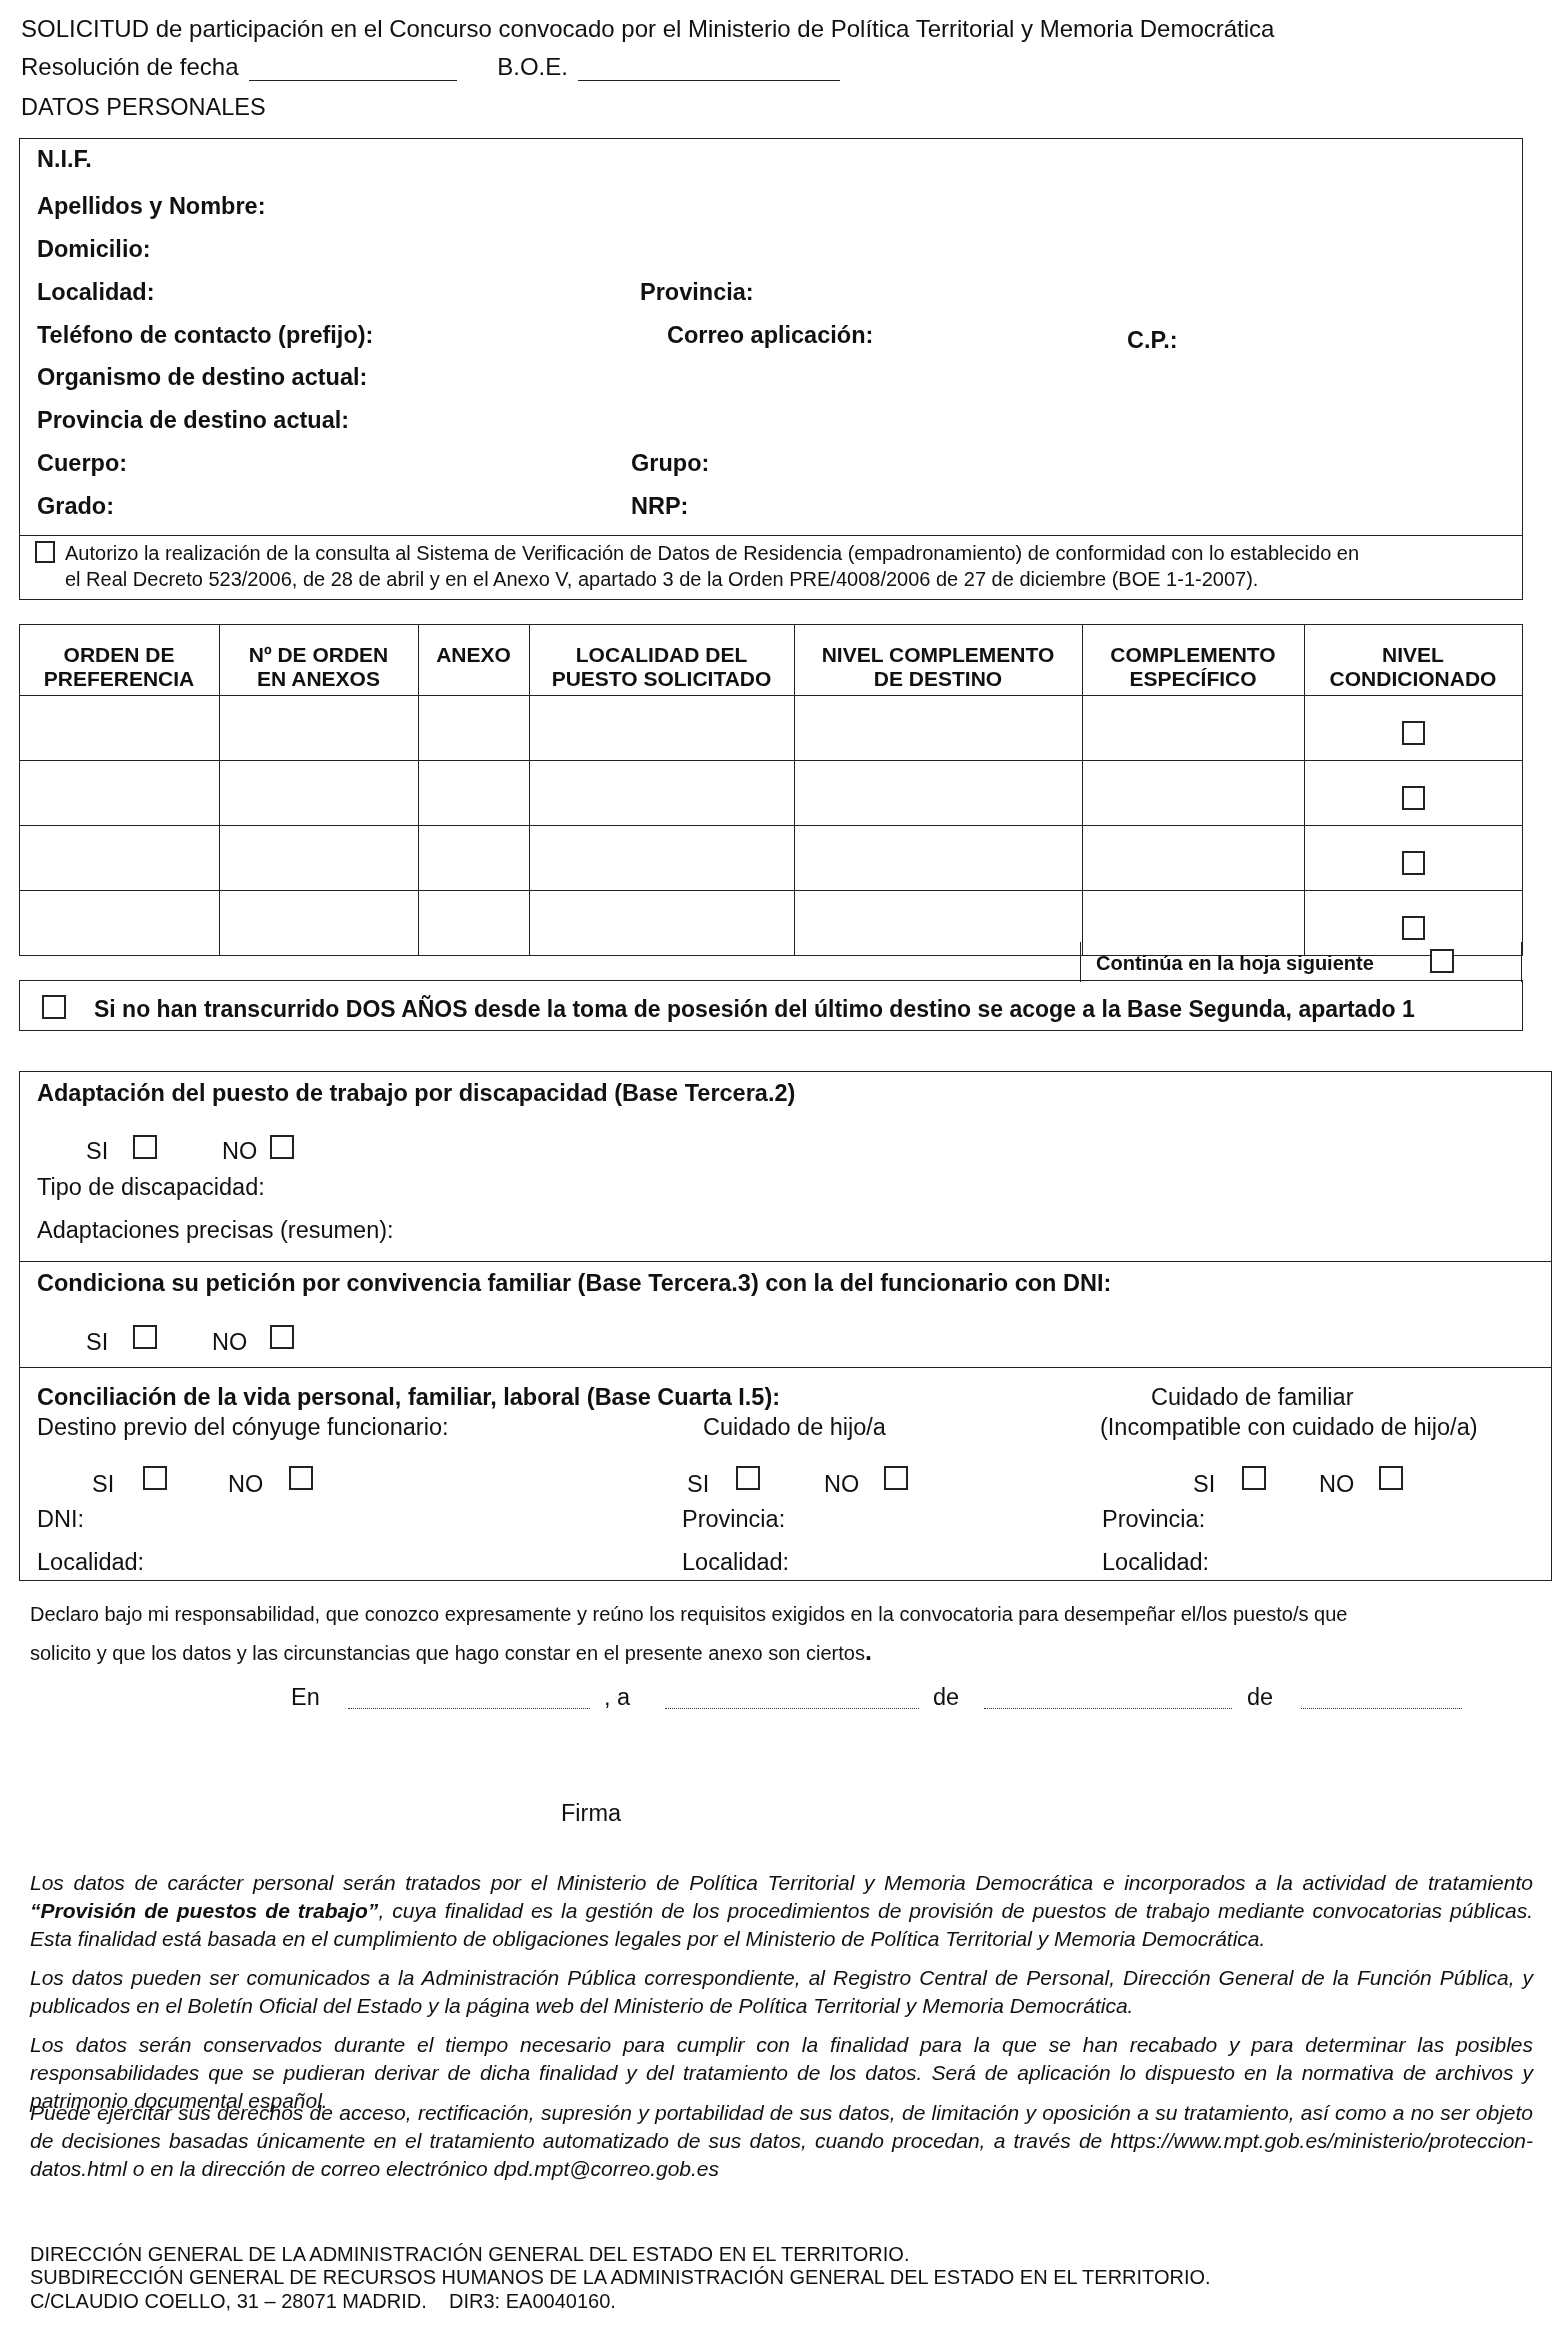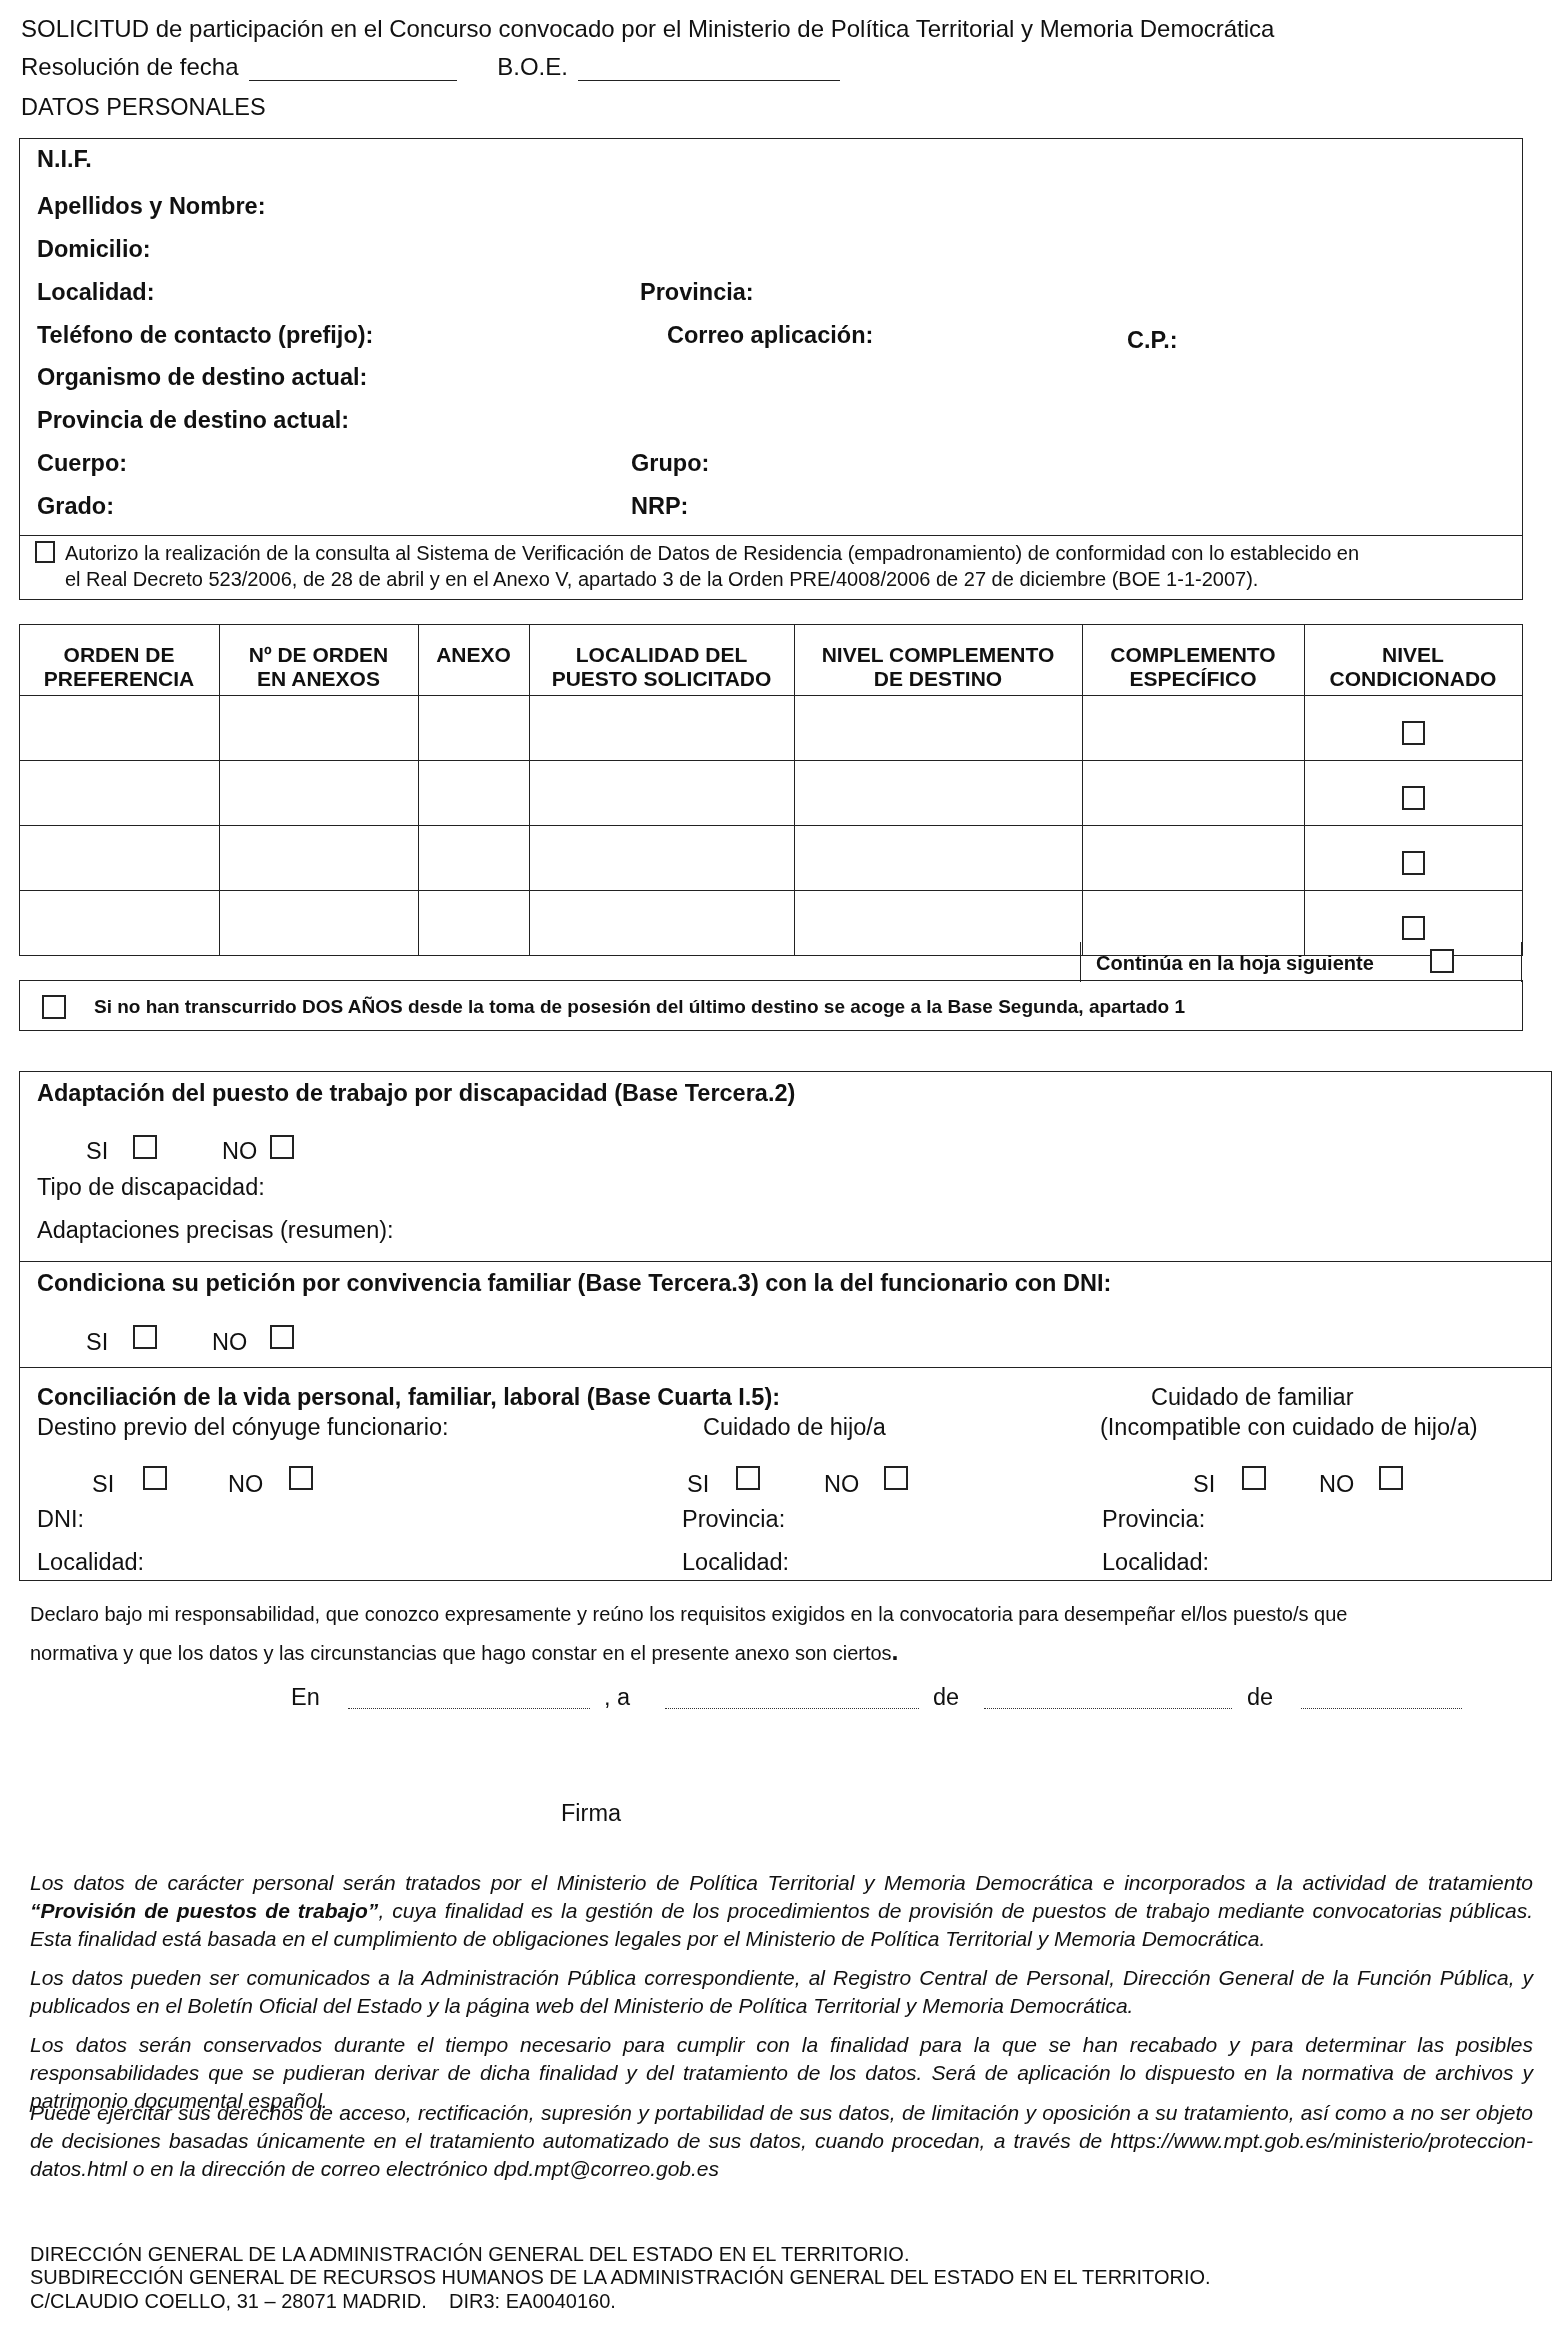--- a/index.html
+++ b/index.html
@@ -125,21 +125,21 @@
 </table>
 
 <div class="vline" style="left:1080px;top:942px;height:40px;"></div>
 <div class="vline" style="left:1521px;top:942px;height:40px;"></div>
 <div class="hline" style="left:18.5px;top:980px;width:1504px;"></div>
 <div class="abs" style="left:1096px;top:952px;font-size:20px;font-weight:bold;">Continúa en la hoja siguiente</div>
 <div class="cb" style="left:1430px;top:949px;"></div>
 
 <div class="box" style="left:18.5px;top:980px;width:1504px;height:51px;"></div>
 <div class="cb" style="left:42px;top:995px;"></div>
-<div class="abs b" style="left:94px;top:996px;font-size:19px;"><span>Si no han transcurrido </span><span>DOS AÑOS</span><span> desde la toma de posesión del último destino se acoge a la Base Segunda, apartado 1</span></div>
+<div class="abs b" style="left:94px;top:996px;font-size:23px;"><span>Si no han transcurrido </span><span>DOS AÑOS</span><span> desde la toma de posesión del último destino se acoge a la Base Segunda, apartado 1</span></div>
 
 <div class="box" style="left:18.5px;top:1071px;width:1533px;height:510px;"></div>
 <div class="hline" style="left:18.5px;top:1261px;width:1533px;"></div>
 <div class="hline" style="left:18.5px;top:1367px;width:1533px;"></div>
 
 <div class="abs t28 b" style="left:37px;top:1080px;">Adaptación del puesto de trabajo por discapacidad (Base Tercera.2)</div>
 <div class="abs t28" style="left:86px;top:1138px;">SI</div>
 <div class="cb" style="left:133px;top:1135px;"></div>
 <div class="abs t28" style="left:222px;top:1138px;">NO</div>
 <div class="cb" style="left:270px;top:1135px;"></div>
@@ -174,21 +174,21 @@
 <div class="cb" style="left:1379px;top:1466px;"></div>
 
 <div class="abs t28" style="left:37px;top:1506px;">DNI:</div>
 <div class="abs t28" style="left:682px;top:1506px;">Provincia:</div>
 <div class="abs t28" style="left:1102px;top:1506px;">Provincia:</div>
 <div class="abs t28" style="left:37px;top:1549px;">Localidad:</div>
 <div class="abs t28" style="left:682px;top:1549px;">Localidad:</div>
 <div class="abs t28" style="left:1102px;top:1549px;">Localidad:</div>
 
 <div class="abs" style="left:30px;top:1603px;font-size:20px;">Declaro bajo mi responsabilidad, que conozco expresamente y reúno los requisitos exigidos en la convocatoria para desempeñar el/los puesto/s que</div>
-<div class="abs" style="left:30px;top:1637px;font-size:20px;"><span>normativa y que los datos y las circunstancias que hago constar en el presente anexo son ciertos</span><span style="font-size:25px;font-weight:bold;">.</span></div>
+<div class="abs" style="left:30px;top:1637px;font-size:20px;"><span>solicito y que los datos y las circunstancias que hago constar en el presente anexo son ciertos</span><span style="font-size:25px;font-weight:bold;">.</span></div>
 
 <div class="abs t28" style="left:291px;top:1684px;">En</div>
 <div class="dotline" style="left:348px;top:1708px;width:242px;"></div>
 <div class="abs t28" style="left:604px;top:1684px;">, a</div>
 <div class="dotline" style="left:665px;top:1708px;width:254px;"></div>
 <div class="abs t28" style="left:933px;top:1684px;">de</div>
 <div class="dotline" style="left:984px;top:1708px;width:248px;"></div>
 <div class="abs t28" style="left:1247px;top:1684px;">de</div>
 <div class="dotline" style="left:1301px;top:1708px;width:161px;"></div>
 

